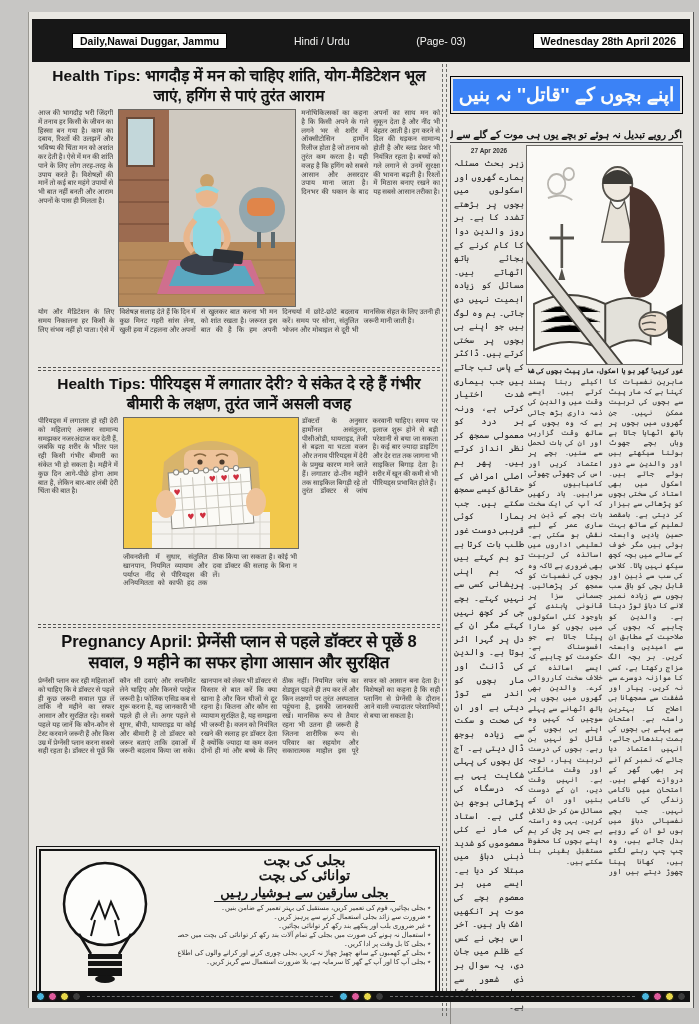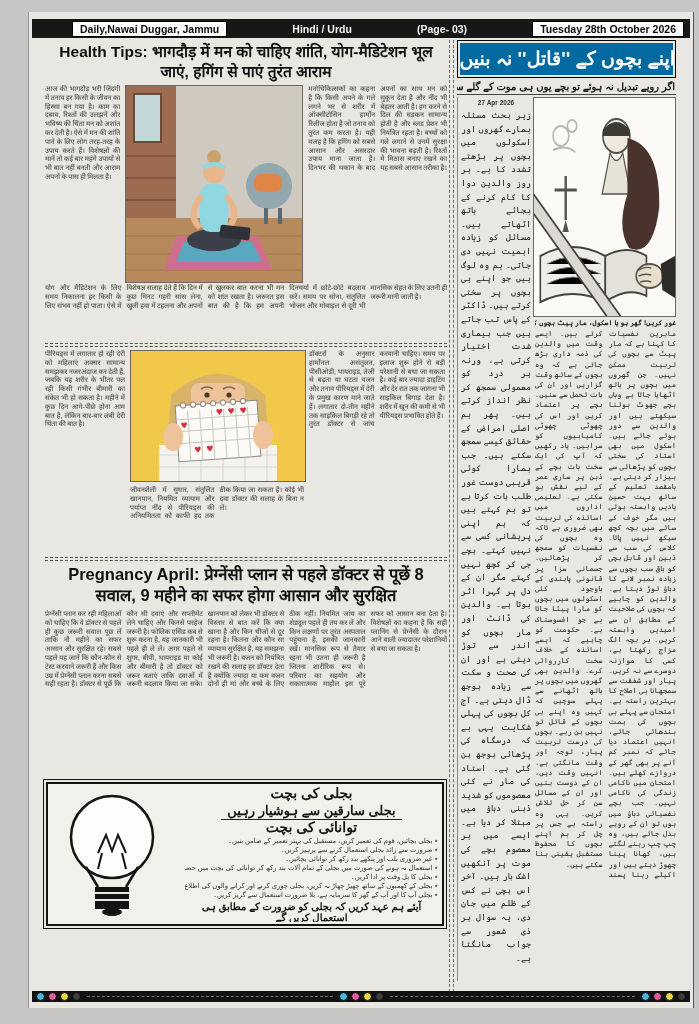--- a/index.html
+++ b/index.html
@@ -2,27 +2,27 @@
 <html><head>
 <meta charset="utf-8">
 <style>
   html,body{margin:0;padding:0;}
   body{width:699px;height:1024px;background:#c7c6c4;position:relative;overflow:hidden;
        font-family:"Liberation Sans", sans-serif;color:#2b2b2b;}
   .page{position:absolute;left:28px;top:12px;width:664px;height:996px;background:#e9e7e2;
         border-left:1px solid #9a9892;border-right:1px solid #555;}
   
   .topbar{margin:7px 3px 2px 3px;height:19px;background:#171717;display:flex;align-items:center;
-          justify-content:space-between;padding:0 6px;}
+          justify-content:space-between;padding:12px 6px;}
   .mast-box{background:#fdfdfb;color:#0a0a0a;font-weight:bold;font-size:10.5px;padding:1px 7px;
             border:1px solid #000;white-space:nowrap;}
-  .mast-txt{color:#f4f4f2;font-weight:bold;font-size:10.5px;white-space:nowrap;}
+  .mast-txt{color:#f4f4f2;font-weight:normal;font-size:10.5px;white-space:nowrap;}
   .topbar .sp1{margin-left:34px;}
   
-  .content{display:flex;padding:0 16px;height:952px;}
+  .content{display:flex;padding:0 9px;height:952px;}
   .left{width:402px;}
   .vdiv{width:3px;border-left:1px dashed #6a6a66;border-right:1px dashed #6a6a66;margin:0 2px;}
   .right{flex:1;min-width:0;}
   
   .headline{font-weight:bold;text-align:center;color:#111;margin:2px 4px 4px 4px;}
   .hl-a{font-size:15.5px;line-height:19.5px;}
   .hl-c{font-size:16.5px;line-height:21px;}
   .kicker{font-weight:bold;}
   .bodytxt{font-size:7px;line-height:8.8px;text-align:justify;color:#3a3a38;overflow:hidden;
            word-spacing:-0.5px;}
@@ -50,23 +50,23 @@
   .ad-bulb{width:120px;display:flex;align-items:center;justify-content:center;}
   .ad-right{flex:1;direction:rtl;text-align:center;overflow:hidden;margin-left:13px;}
   .ad-cal{font-weight:bold;color:#161616;}
   .ad-cal1{font-size:14px;line-height:15px;letter-spacing:1px;}
   .ad-cal2{font-size:14px;line-height:15px;letter-spacing:2px;}
   .ad-cal3{font-size:13px;line-height:16px;border-bottom:1px solid #222;display:inline-block;padding:0 6px;}
   .ad-bullets{font-size:6.8px;line-height:9px;text-align:right;color:#2f2f2d;margin-top:1px;}
   .ad-bullet{white-space:nowrap;overflow:hidden;}
   .ad-foot-ur{font-size:10px;font-weight:bold;color:#111;margin-top:2px;}
   
-  .u-head{background:#0369a1;color:#fcfcfa;font-weight:bold;font-size:19px;line-height:36px;
-          border:1px solid #000;box-shadow:inset 0 0 0 2px #e9e7e2;
-          margin:0 1px;direction:rtl;white-space:nowrap;overflow:hidden;}
+  .u-head{background:#3b82f6;color:#fcfcfa;font-weight:bold;font-size:19px;line-height:36px;
+          text-align:center;border:1px solid #000;box-shadow:inset 0 0 0 2px #e9e7e2;
+          margin:12px 1px;direction:rtl;white-space:nowrap;overflow:hidden;}
   .u-sub{font-size:10px;font-weight:bold;text-align:center;direction:rtl;color:#161616;
          padding:3px 1px 2px 1px;border-bottom:1px solid #444;margin:0 1px;white-space:nowrap;overflow:hidden;}
   .u-main{display:flex;direction:rtl;gap:4px;padding:2px 1px 0 1px;height:884px;}
   .u-rcol-wrap{width:70px;border-left:1px solid #8a8884;padding-left:3px;}
   .u-date{font-size:6.5px;font-weight:bold;text-align:center;color:#333;margin:2px 0 3px 0;direction:ltr;}
   .u-rcol{font-size:8.5px;line-height:13.6px;text-align:justify;direction:rtl;color:#222;
           height:860px;overflow:hidden;}
   .u-lcol{flex:1;min-width:0;}
   .u-caption{font-size:6.8px;font-weight:bold;direction:rtl;text-align:center;color:#1c1c1c;
              margin:2px 0;white-space:nowrap;overflow:hidden;}
@@ -82,21 +82,21 @@
 </style>
 </head>
 <body>
 
 <div class="page">
 
   <div class="topbar">
     <span class="mast-box sp1">Daily,Nawai Duggar, Jammu</span>
     <span class="mast-txt">Hindi / Urdu</span>
     <span class="mast-txt">(Page- 03)</span>
-    <span class="mast-box">Tuesday 28th October 2026</span>
+    <span class="mast-box">Wednesday 28th April 2026</span>
   </div>
 
   <div class="content">
 
     <div class="left">
 
       <section>
         <h2 class="headline hl-a"><span class="kicker">Health Tips:</span> <span>भागदौड़ में मन को चाहिए शांति, योग-मैडिटेशन भूल जाएं, हगिंग से पाएं तुरंत आराम</span></h2>
         <div class="a1-row">
           <div class="bodytxt cL">आज की भागदौड़ भरी जिंदगी में तनाव हर किसी के जीवन का हिस्सा बन गया है। काम का दबाव, रिश्तों की उलझनें और भविष्य की चिंता मन को अशांत कर देती है। ऐसे में मन की शांति पाने के लिए लोग तरह-तरह के उपाय करते हैं। विशेषज्ञों की मानें तो कई बार महंगे उपायों से भी बात नहीं बनती और आराम अपनों के पास ही मिलता है।</div>
@@ -133,20 +133,21 @@
             </svg>
           </figure>
           <div class="bodytxt cR two">मनोचिकित्सकों का कहना है कि किसी अपने के गले लगने भर से शरीर में ऑक्सीटोसिन हार्मोन रिलीज होता है जो तनाव को तुरंत कम करता है। यही वजह है कि हगिंग को सबसे आसान और असरदार उपाय माना जाता है। दिनभर की थकान के बाद अपनों का साथ मन को सुकून देता है और नींद भी बेहतर आती है। हग करने से दिल की धड़कन सामान्य होती है और ब्लड प्रेशर भी नियंत्रित रहता है। बच्चों को गले लगाने से उनमें सुरक्षा की भावना बढ़ती है। रिश्तों में मिठास बनाए रखने का यह सबसे आसान तरीका है।</div>
         </div>
         <div class="bodytxt five a1-bottom">योग और मैडिटेशन के लिए समय निकालना हर किसी के लिए संभव नहीं हो पाता। ऐसे में विशेषज्ञ सलाह देते हैं कि दिन में कुछ मिनट गहरी सांस लेना, खुली हवा में टहलना और अपनों से खुलकर बात करना भी मन को शांत रखता है। जरूरत इस बात की है कि हम अपनी दिनचर्या में छोटे-छोटे बदलाव करें। समय पर सोना, संतुलित भोजन और मोबाइल से दूरी भी मानसिक सेहत के लिए उतनी ही जरूरी मानी जाती है।</div>
       </section>
 
       <div class="sep"></div>
 
       <section>
+        <h2 class="headline hl-a"><span class="kicker">Health Tips:</span> <span>पीरियड्स में लगातार देरी? ये संकेत दे रहे हैं गंभीर बीमारी के लक्षण, तुरंत जानें असली वजह</span></h2>
         <div class="a2-row">
           <div class="bodytxt cL">पीरियड्स में लगातार हो रही देरी को महिलाएं अक्सर सामान्य समझकर नजरअंदाज कर देती हैं, जबकि यह शरीर के भीतर पल रही किसी गंभीर बीमारी का संकेत भी हो सकता है। महीने में कुछ दिन आगे-पीछे होना आम बात है, लेकिन बार-बार लंबी देरी चिंता की बात है।</div>
           <div class="a2-mid">
             <figure>
               <svg class="photo" width="174" height="130" viewBox="0 0 174 130">
                 <rect width="174" height="130" fill="#f2c84b"></rect>
                 <path d="M40,44 Q87,2 134,44 L138,96 L36,96 Z" fill="#d8b46b"></path>
                 <rect x="60" y="32" width="54" height="24" rx="8" fill="#eec39a"></rect>
                 <circle cx="76" cy="44" r="2.6" fill="#4a3a2c"></circle>
                   <circle cx="98" cy="44" r="2.6" fill="#4a3a2c"></circle>
@@ -219,32 +220,31 @@
             <rect x="37" y="96" width="34" height="22" fill="#141414"></rect>
             <g stroke="#e9e7e2" stroke-width="2">
                 <line x1="37" y1="102" x2="71" y2="102"></line>
                 <line x1="37" y1="109" x2="71" y2="109"></line>
               </g>
             <ellipse cx="54" cy="121" rx="10" ry="4" fill="#141414"></ellipse>
           </svg>
         </div>
         <div class="ad-right">
           <div class="ad-cal ad-cal1">بجلی کی بچت</div>
+          <div class="ad-cal ad-cal2">توانائی کی بچت</div>
           <div class="ad-cal ad-cal3">بجلی سارقین سے ہوشیار رہیں</div>
-          <div class="ad-cal ad-cal2">توانائی کی بچت</div>
           <div class="ad-bullets">
               <div class="ad-bullet">٭ بجلی بچائیں، قوم کی تعمیر کریں، مستقبل کی بہتر تعمیر کے ضامن بنیں۔</div>
               <div class="ad-bullet">٭ ضرورت سے زائد بجلی استعمال کرنے سے پرہیز کریں۔</div>
               <div class="ad-bullet">٭ غیر ضروری بلب اور پنکھے بند رکھ کر توانائی بچائیں۔</div>
               <div class="ad-bullet">٭ استعمال نہ ہونے کی صورت میں بجلی کے تمام آلات بند رکھ کر توانائی کی بچت میں حصہ دار بنیں۔</div>
               <div class="ad-bullet">٭ بجلی کا بل وقت پر ادا کریں۔</div>
               <div class="ad-bullet">٭ بجلی کے کھمبوں کے ساتھ چھیڑ چھاڑ نہ کریں، بجلی چوری کرنے اور کرانے والوں کی اطلاع فوراً متعلقہ دفتر کو دیں۔</div>
               <div class="ad-bullet">٭ بجلی آپ کا اور آپ کے گھر کا سرمایہ ہے، بلا ضرورت استعمال سے گریز کریں۔</div>
             </div>
-          <div class="ad-foot-ur">آیئے ہم عہد کریں کہ بجلی کو ضرورت کے مطابق ہی استعمال کریں گے</div>
           
         </div>
       </div>
     </div>
 
     <div class="vdiv"></div>
 
     <div class="right">
       <div class="u-head">اپنے بچوں کے ''قاتل'' نہ بنیں</div>
       <div class="u-sub">اگر رویے تبدیل نہ ہوئے تو بچے یوں ہی موت کے گلے سے لگتے رہیں گے</div>

